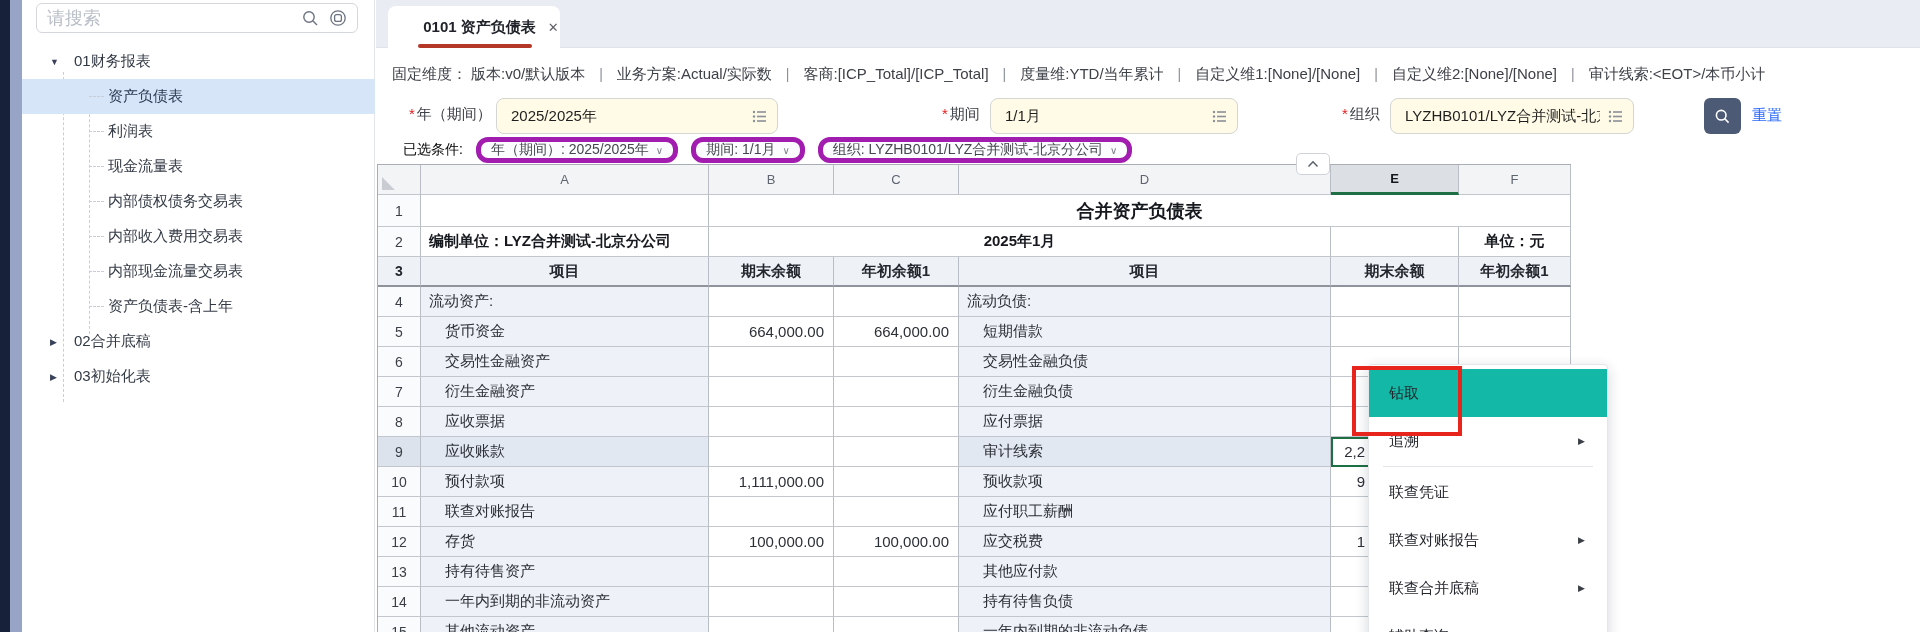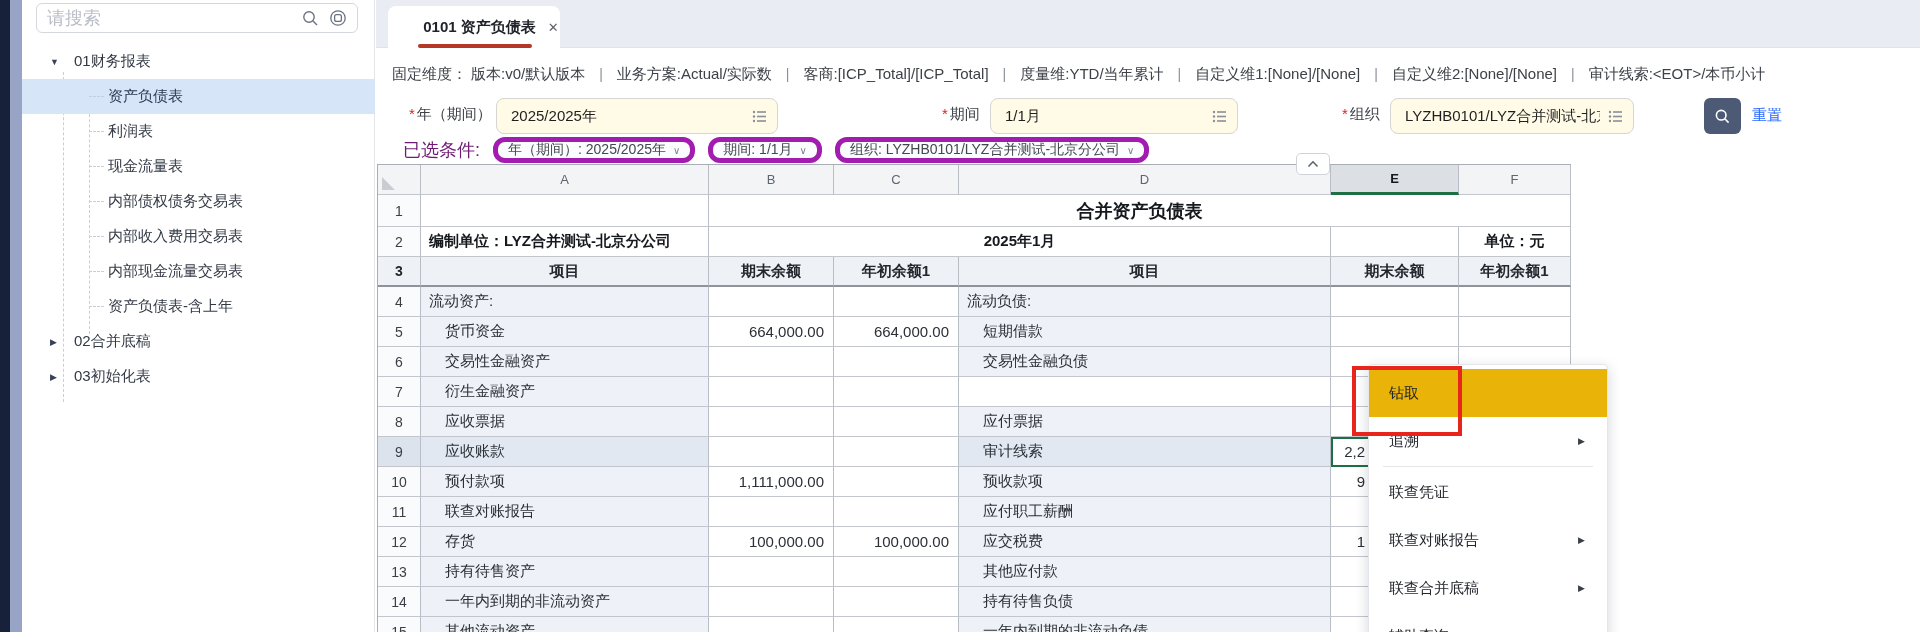--- a/index.html
+++ b/index.html
@@ -55,21 +55,21 @@
   .f-field { position:absolute; top:2px; height:36px; background:#fffbe6; border:1px solid #d5d5d3;
     border-radius:8px; display:flex; align-items:center; padding:0 10px 0 14px; font-size:15px; color:#1f1f1f; cursor:text; }
   .f-field .val { flex:1; white-space:nowrap; overflow:hidden; }
   .f-field svg { flex:0 0 auto; margin-left:8px; }
   #searchbtn { position:absolute; left:1328px; top:2px; width:37px; height:36px; background:#4c5a76;
     border:0; border-radius:6px; display:flex; align-items:center; justify-content:center; cursor:pointer; }
   #resetlink { position:absolute; left:1376px; top:10px; font-size:15px; color:#2968fe; cursor:pointer; }
 
   
   #chips { left:376px; top:136px; width:1544px; height:28px; display:flex; align-items:center; }
-  #chips .lbl { margin-left:27px; font-size:18px; color:#701a75; }
+  #chips .lbl { margin-left:27px; font-size:14px; color:#000000; }
   .chip { margin-left:13px; height:26px; border:5px solid #a21caf; border-radius:12px; background:#fbfcfd;
     display:flex; align-items:center; padding:0 10px; font-size:14px; color:#43474e; cursor:pointer; white-space:nowrap; }
   .chip .caret { margin-left:7px; font-size:10px; color:#7d828a; }
 
   #collapsebtn { left:1296px; top:153px; width:34px; height:22px; background:#fff; border:1px solid #cfd3d9;
     border-radius:5px; display:flex; align-items:center; justify-content:center; cursor:pointer; z-index:5; }
 
   
   #grid { left:377px; top:164px; width:1194px; border-top:1px solid #a9adb5; border-left:1px solid #a9adb5; background:#fff; }
   .gr { display:grid; grid-template-columns:43px 288px 125px 125px 372px 128px 112px; }
@@ -99,21 +99,21 @@
   .gr.sel .e { outline:2px solid #1e7044; outline-offset:-2px; background:#fff; }
   .pad8 { padding-left:8px; }
 
   
   #ctxmenu { left:1368px; top:364px; width:240px; background:#fff; border:1px solid #e4e6ea; border-radius:4px;
     box-shadow:0 4px 14px rgba(15,30,60,.18); padding:4px 0 20px 0; z-index:20; }
   .menu-item { height:48px; display:flex; align-items:center; padding:0 22px 0 20px;
     font-size:15px; color:#23262c; cursor:pointer; }
   .menu-item .mi-label { flex:1; }
   .menu-item .arrow { font-size:9px; color:#3a3f46; }
-  .menu-item.hl { background:#eab308; }
+  .menu-item.hl { background:#14b8a6; }
   .menu-divider { height:1px; background:#e4e6ea; margin:1px 14px; }
 
   #redbox { left:1352px; top:366px; width:110px; height:70px; border:4px solid #e8251c; z-index:30; background:transparent; }
 </style>
 </head>
 <body>
 
 <div class="abs" id="rail1"></div>
 <div class="abs" id="rail2"></div>
 
@@ -392,20 +392,21 @@
           <span class="eval"></span>
         </div>
         <div class="cell f"></div>
       </div>
 
       <div class="gr">
         <div class="cell rn">7</div>
         <div class="cell a">衍生金融资产</div>
         <div class="cell b"></div>
         <div class="cell c"></div>
+        <div class="cell d">衍生金融负债</div>
         <div class="cell e">
           <span class="eval"></span>
         </div>
         <div class="cell f"></div>
       </div>
 
       <div class="gr">
         <div class="cell rn">8</div>
         <div class="cell a">应收票据</div>
         <div class="cell b"></div>

